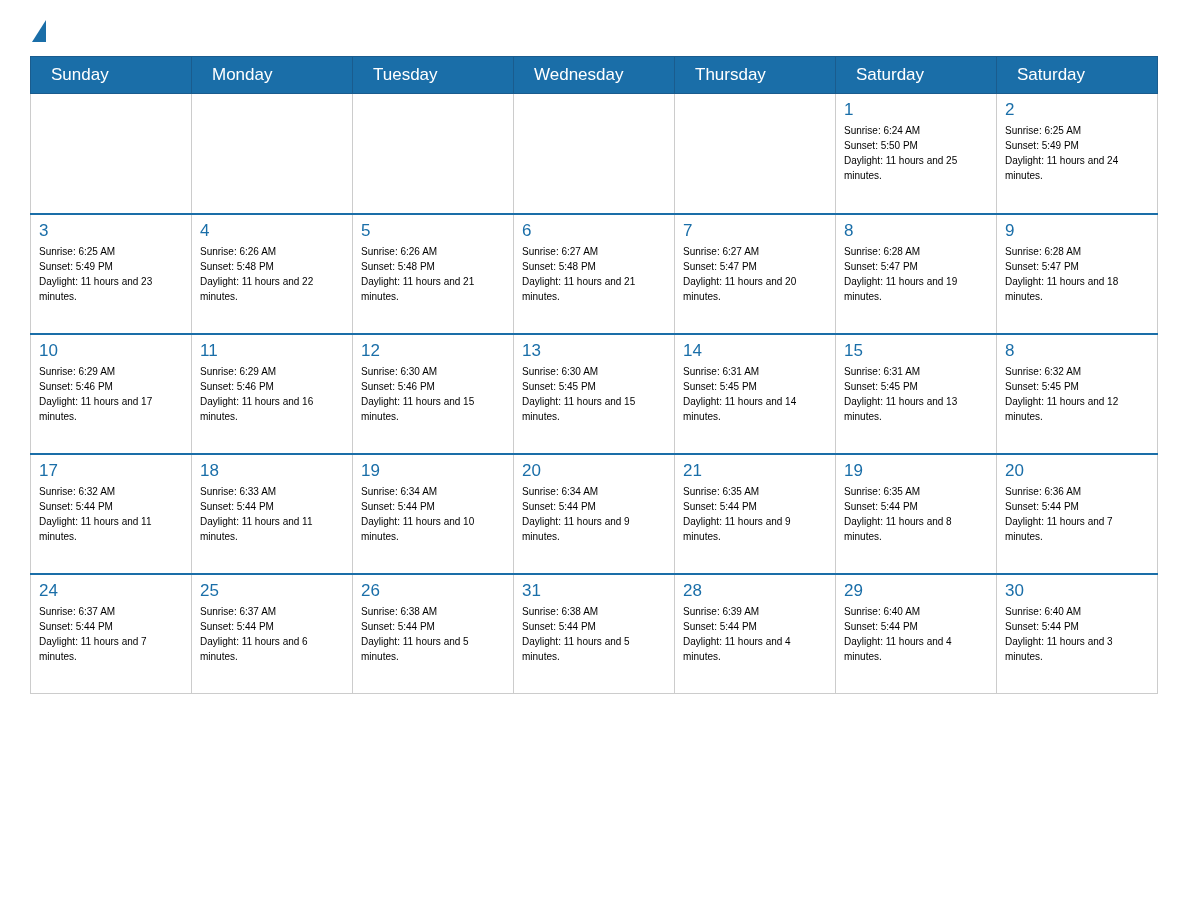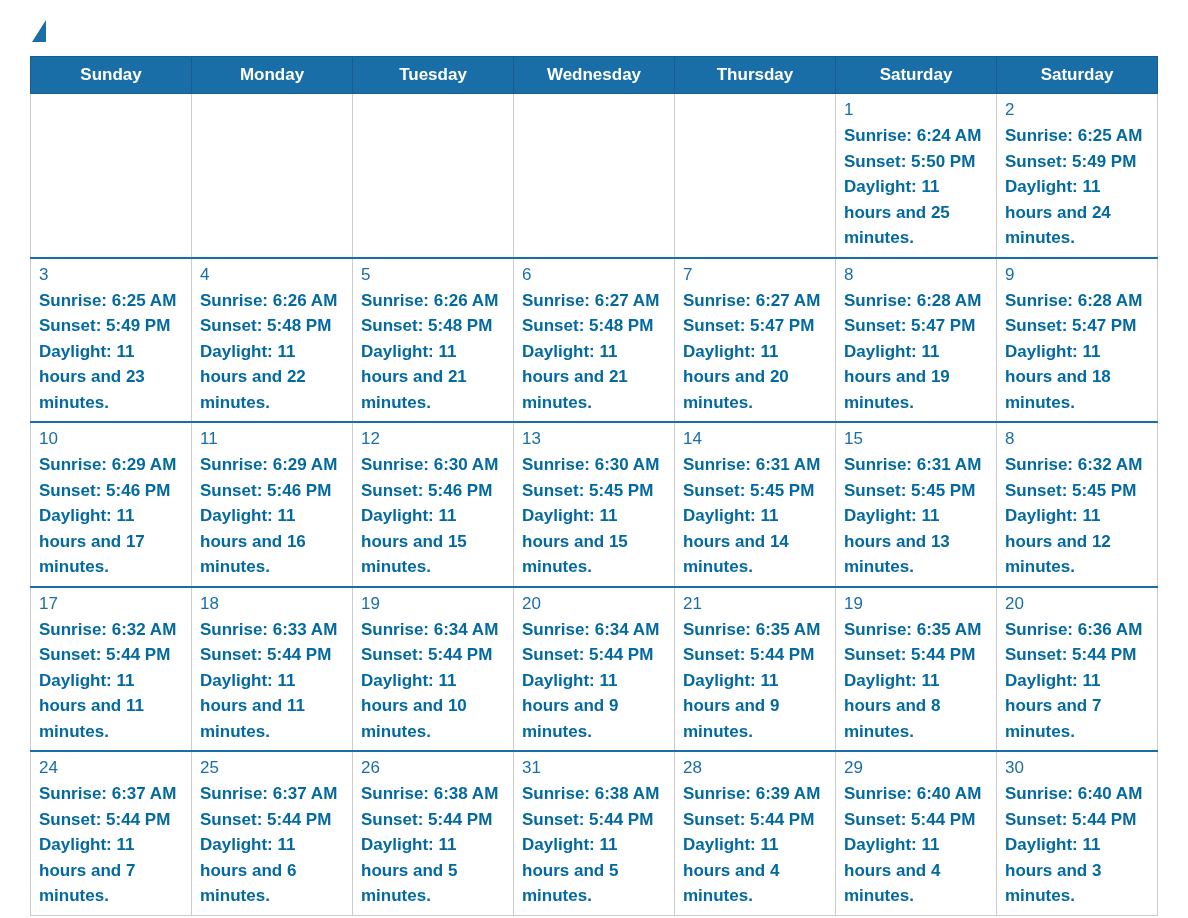--- a/index.html
+++ b/index.html
@@ -64,47 +64,46 @@
     }
     .calendar {
       width: 100%;
       border-collapse: collapse;
       border: 1px solid #aaa;
     }
     .calendar th {
       background-color: #1a6ea8;
       color: #fff;
       font-size: 17px;
-      font-weight: bold;
-      padding: 8px 4px;
-      text-align: center;
+      font-weight: normal;
+      padding: 8px 20px;
+      text-align: left;
       border: 1px solid #1a5c8e;
     }
     .calendar td {
       vertical-align: top;
       padding: 6px 8px;
       border: 1px solid #ccc;
       width: 14.28%;
       font-size: 13px;
       color: #222;
       min-height: 110px;
       height: 120px;
     }
     .day-number {
       font-size: 17px;
       font-weight: normal;
       color: #1a6ea8;
       display: block;
       margin-bottom: 3px;
     }
     .day-info {
-      font-size: 17px;
+      font-size: 10px;
       line-height: 1.5;
-      color: #0369a1;
-      font-weight: bold;
+      color: #000000;
     }
     .empty-cell {
       background: #fff;
     }
     .row-separator td {
       border-top: 2px solid #1a6ea8;
     }
   </style>
 </head>
 <body>

